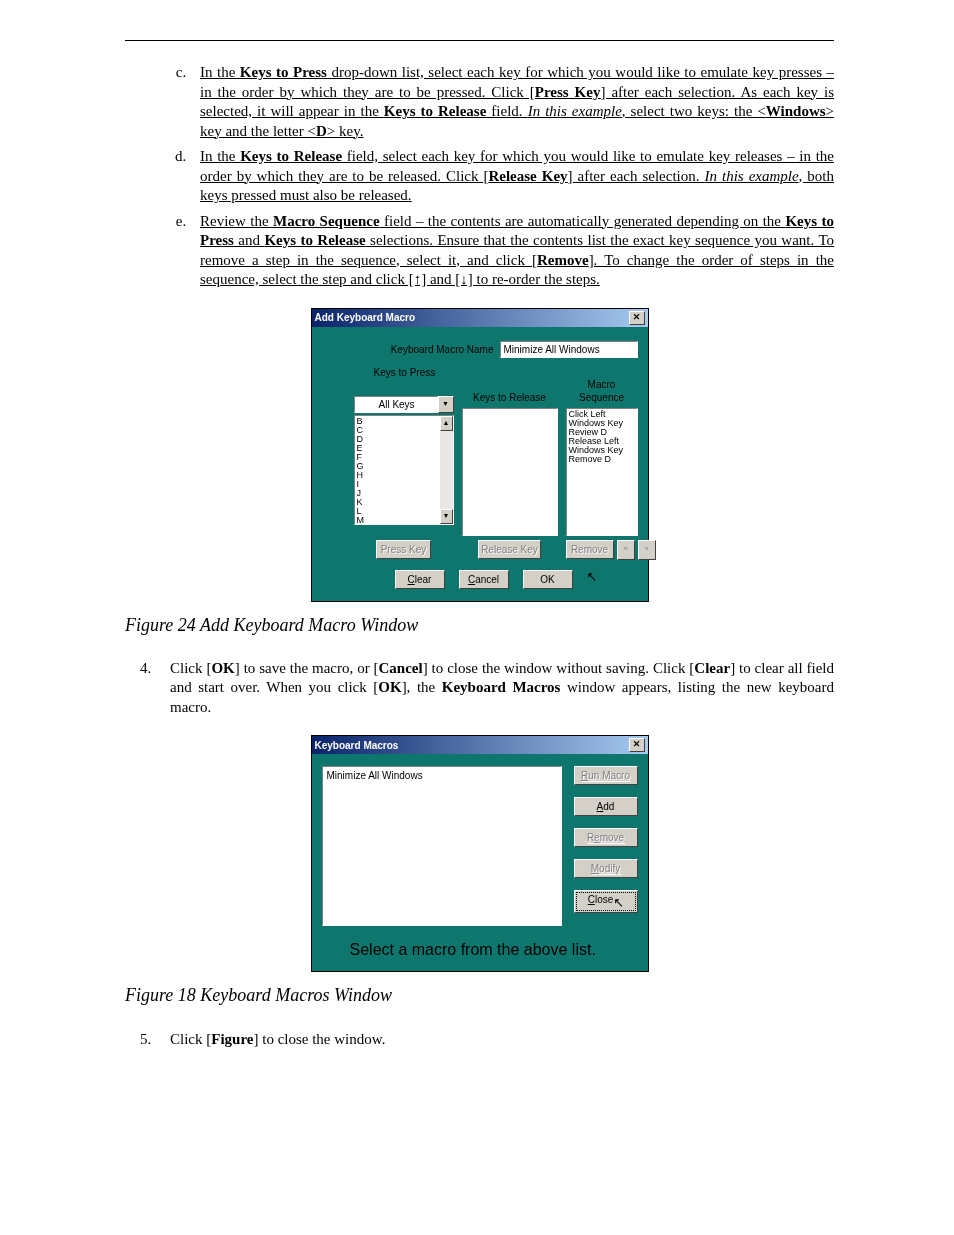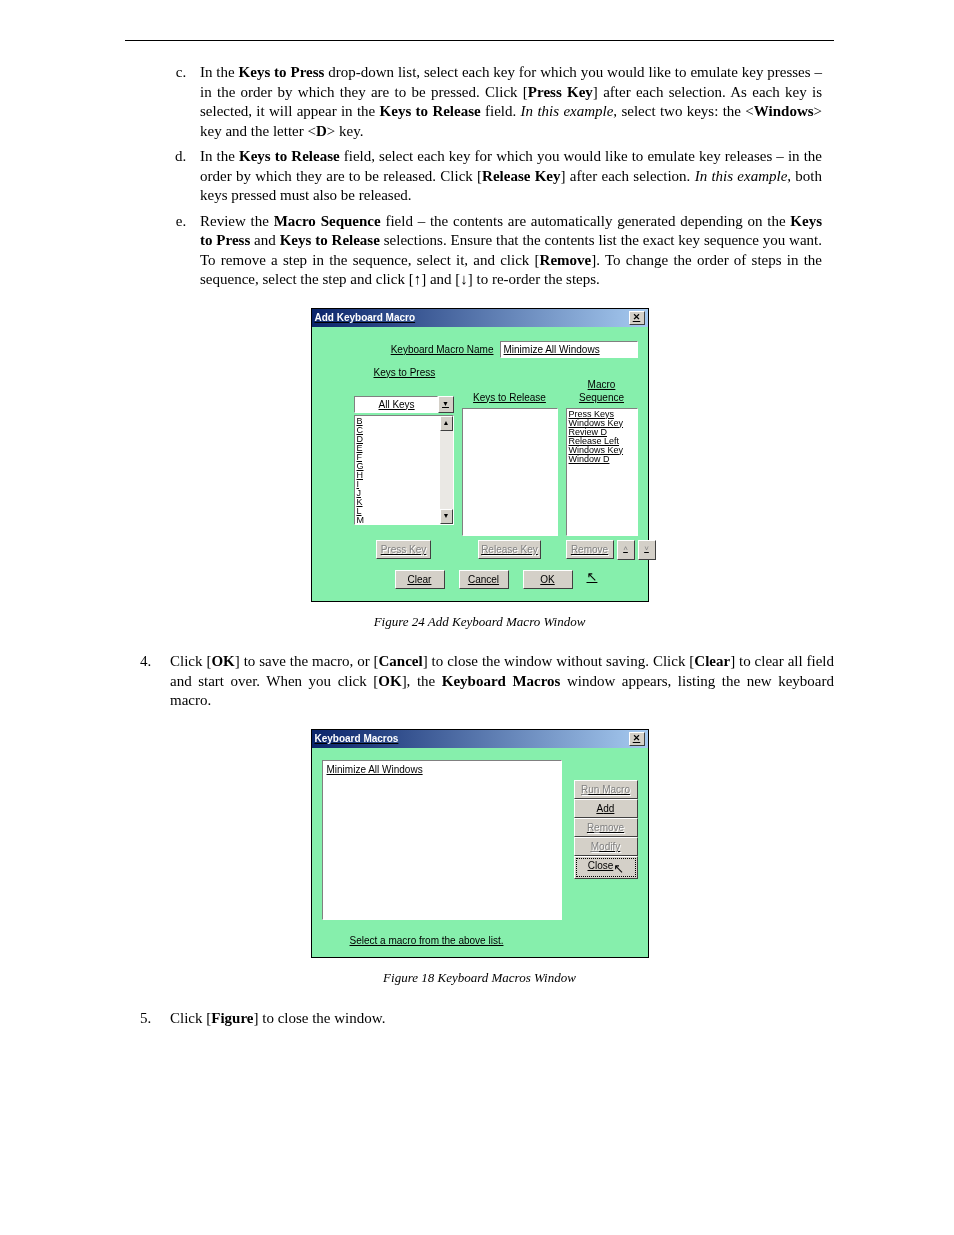--- a/index.html
+++ b/index.html
@@ -12,57 +12,56 @@
     line-height: 1.3;
   }
   hr.top-rule {
     border: none;
     border-top: 1px solid #000;
     margin: 0 0 22px 0;
   }
   ol.letters {
     list-style-type: lower-alpha;
     padding-left: 65px;
-    margin: 0 12px 18px 0;
+    margin: 0 0 18px 0;
+    text-decoration: underline;
   }
   ol.letters > li {
     padding-left: 10px;
     margin-bottom: 6px;
     text-align: justify;
   }
   ol.numbers {
     list-style-type: decimal;
     padding-left: 30px;
     margin: 0 0 18px 0;
   }
   ol.numbers > li {
     padding-left: 15px;
     margin-bottom: 6px;
     text-align: justify;
   }
   .bold { font-weight: bold; }
   .italic { font-style: italic; }
   .figure-caption {
-    text-align: center;
     font-style: italic;
-    font-size: 13px;
+    font-size: 18px;
     margin: 12px 0 22px 0;
   }
   .dialog-wrap {
     display: flex;
     justify-content: center;
     margin: 10px 0 6px 0;
   }
   .dialog {
-    background: #86efac;
+    background: #0f766e;
     border: 1px solid #000;
     font-family: Tahoma, Arial, sans-serif;
     font-size: 10px;
     color: #000;
-    text-decoration: underline;
   }
   .titlebar {
     background: linear-gradient(to right, #0a246a, #a6caf0);
     color: #fff;
     font-weight: bold;
     font-size: 10px;
     padding: 2px 3px;
     display: flex;
     justify-content: space-between;
     align-items: center;
@@ -246,30 +245,30 @@
   }
   .d2 .macro-list {
     height: 160px;
     padding: 2px 4px;
     font-size: 10px;
   }
   .d2 .right {
     width: 64px;
     display: flex;
     flex-direction: column;
-    margin-top: 20px;
+    gap: 12px;
   }
   .d2 .right .win-btn {
     min-width: 62px;
     text-decoration: underline;
     text-decoration-color: transparent;
   }
   .d2 .status {
     padding: 4px 10px 10px 38px;
-    font-size: 10px;
+    font-size: 16px;
   }
   .cursor {
     display: inline-block;
     width: 10px;
     height: 14px;
     font-size: 13px;
     line-height: 13px;
     vertical-align: -4px;
   }
 </style>
@@ -332,24 +331,24 @@
             </div>
           </div>
         </div>
         <div class="col col2">
           <div class="col-title col2-title-offset">Keys to Release</div>
           <div class="sunken listbox" style="height:128px"></div>
         </div>
         <div class="col col3">
           <div class="col-title col2-title-offset">Macro Sequence</div>
           <div class="sunken listbox" style="height:128px">
-            <div>Press Keys Windows Key</div>
+            <div>Click Left Windows Key</div>
             <div>Review D</div>
             <div>Release Left Windows Key</div>
-            <div>Window D</div>
+            <div>Remove D</div>
           </div>
         </div>
       </div>
 
       <div class="btn-row">
         <div class="col col1">
             <span class="win-btn disabled">Press Key</span>
           </div>
         <div class="col col2">
             <span class="win-btn disabled">Release Key</span>

